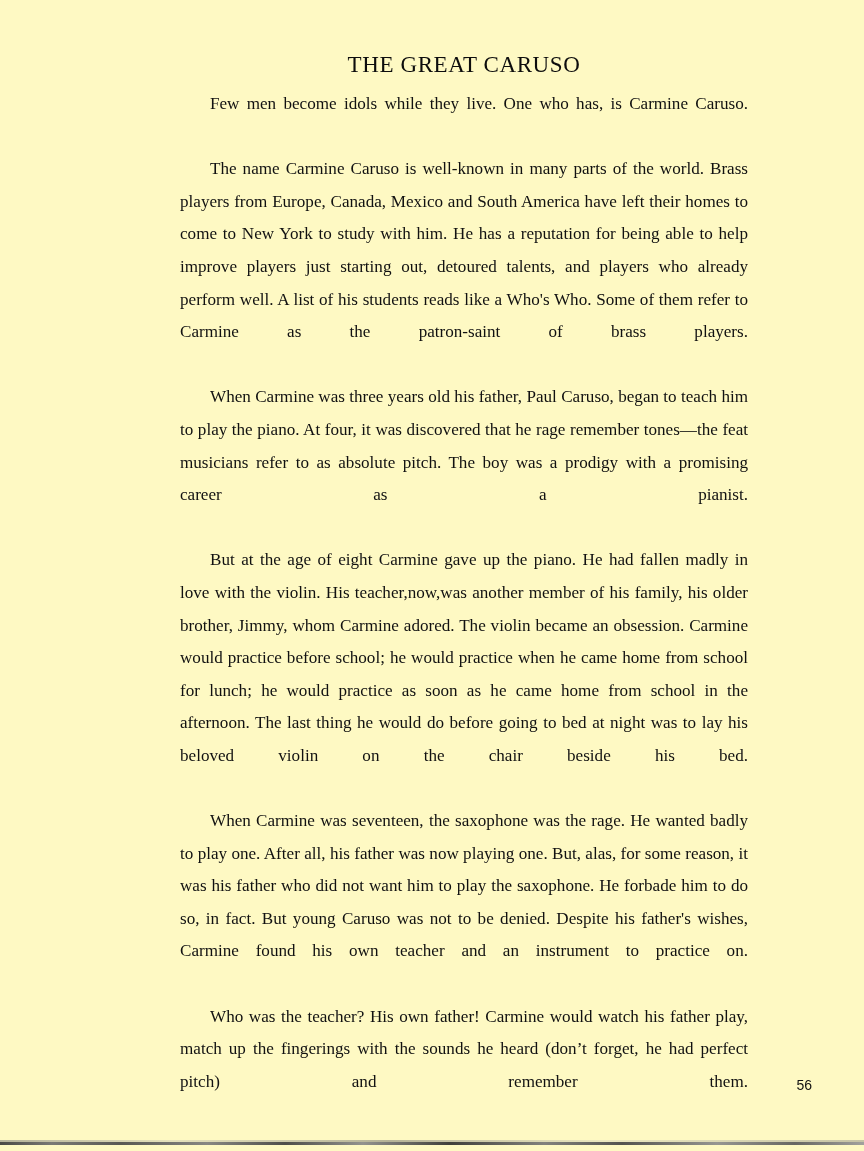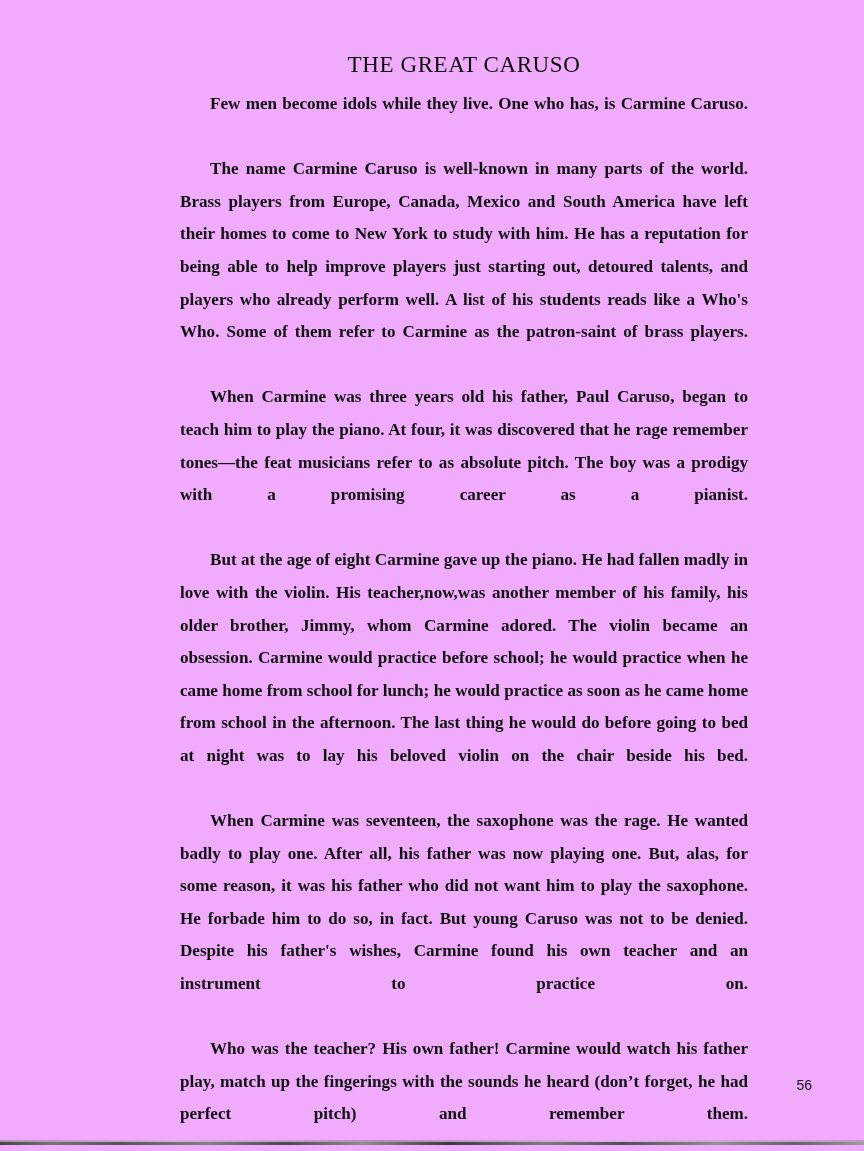--- a/index.html
+++ b/index.html
@@ -5,21 +5,21 @@
   html, body {
     margin: 0;
     padding: 0;
     background: #ffffff;
   }
 
   .page {
     position: relative;
     width: 864px;
     height: 1151px;
-    background: #f0abfc;
+    background: #fef9c3;
     overflow: hidden;
     font-family: "Liberation Serif", "DejaVu Serif", serif;
     color: #111111;
     box-sizing: border-box;
     padding-left: 9px;
   }
 
   
   .doc-title {
     position: absolute;
@@ -58,21 +58,20 @@
   
   .para::after {
     content: "";
     display: inline-block;
     width: 100%;
   }
 
   
   .para {
     text-align-last: left;
-    font-weight: bold;
   }
 
   
   .page-number {
     position: absolute;
     top: 1077px;
     left: 0;
     width: 812px;
     text-align: right;
     font-family: "Liberation Sans", "DejaVu Sans", sans-serif;

